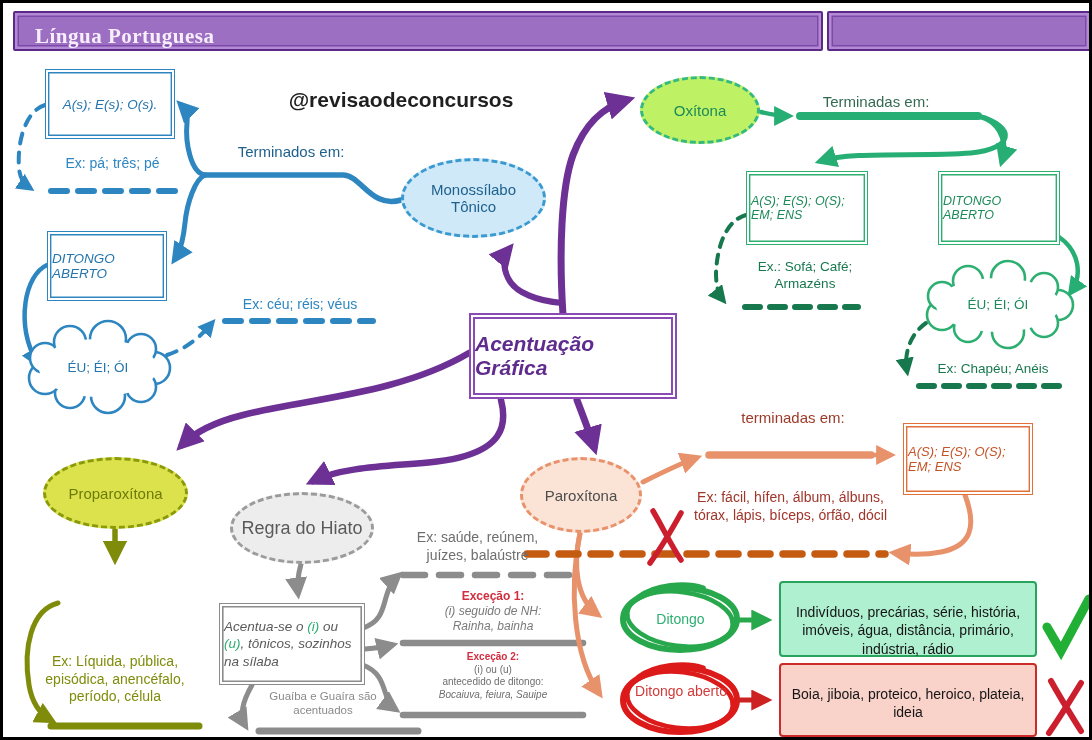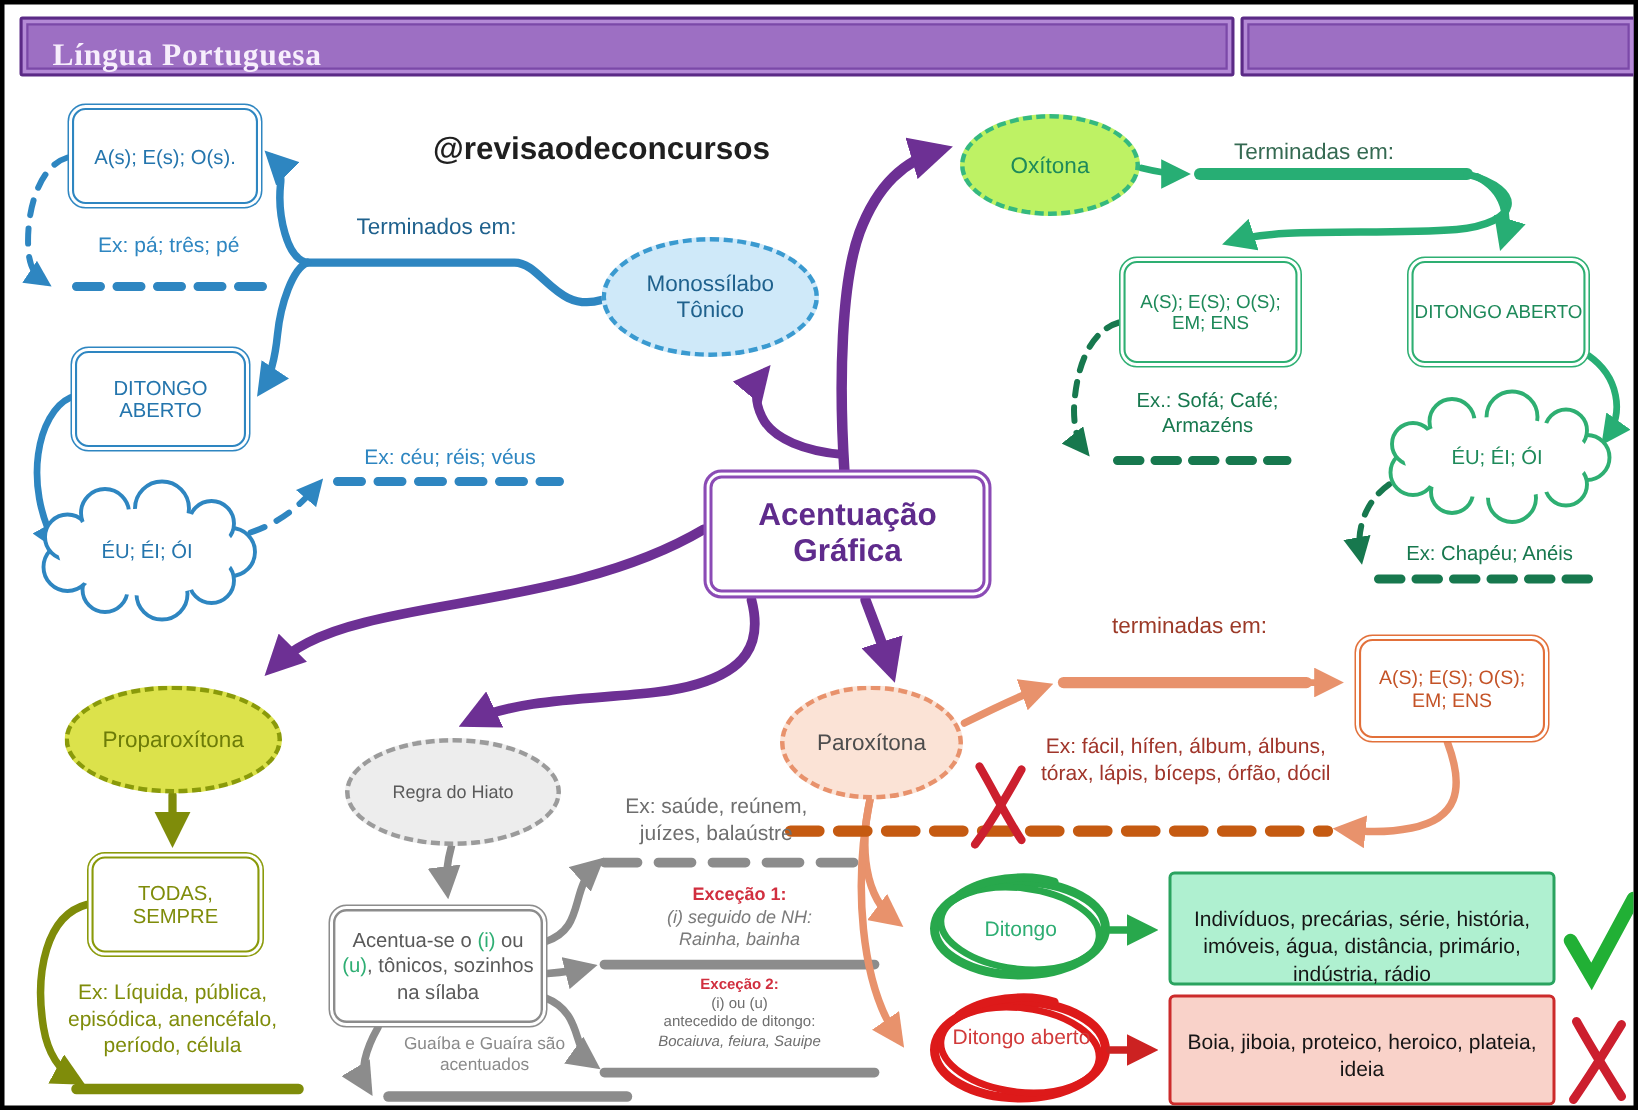--- a/index.html
+++ b/index.html
@@ -12,21 +12,21 @@
   svg.layer{position:absolute;left:0;top:0;width:1092px;height:740px;}
 
   
   .hdr-box{position:absolute;background:#9d6fc3;border:2px solid #5b2a86;
     box-shadow:inset 0 0 0 2.5px #b48ad6, inset 0 0 0 4px #7b49a8;border-radius:2px;}
   .hdr-title{position:absolute;left:20px;top:11px;color:#f7eefc;font-size:21px;
     font-weight:bold;letter-spacing:.5px;}
 
   
   .dbox{position:absolute;background:#fff;display:flex;align-items:center;justify-content:center;
-    text-align:center;border-radius:12px;box-sizing:border-box;padding:4px;}
+    border-radius:0;box-sizing:border-box;padding:4px;font-style:italic;}
   .b-blue  {border:1.6px solid #2e86c1;box-shadow:inset 0 0 0 2px #fff, inset 0 0 0 3.4px #2e86c1;}
   .b-green {border:1.6px solid #2eaf72;box-shadow:inset 0 0 0 2px #fff, inset 0 0 0 3.4px #2eaf72;}
   .b-olive {border:1.6px solid #8a9a0a;box-shadow:inset 0 0 0 2px #fff, inset 0 0 0 3.4px #8a9a0a;}
   .b-gray  {border:1.8px solid #8c8c8c;box-shadow:inset 0 0 0 2px #fff, inset 0 0 0 3.6px #8c8c8c;}
   .b-orange{border:1.6px solid #e2703a;box-shadow:inset 0 0 0 2px #fff, inset 0 0 0 3.4px #e2703a;}
   .b-purple{border:2px solid #8b4bb5;box-shadow:inset 0 0 0 2px #fff, inset 0 0 0 4px #8b4bb5;}
 
   
   .ell{position:absolute;border-radius:50%;display:flex;align-items:center;justify-content:center;
     text-align:center;box-sizing:border-box;padding:6px;}
@@ -195,43 +195,42 @@
     </g>
   </svg>
 
   <div class="hdr-box" style="left:10px;top:8px;width:806px;height:36px;font-family:Liberation Serif, serif;">
     <div class="hdr-title">Língua Portuguesa</div>
   </div>
   <div class="hdr-box" style="left:824px;top:8px;width:260px;height:36px;"></div>
 
   <div class="txt" style="left:248px;top:84px;width:300px;font-size:21px;font-weight:bold;color:#1f1f1f;">@revisaodeconcursos</div>
 
-  <div class="dbox b-purple" style="left:466px;top:310px;width:192px;height:86px;font-size:21px;font-weight:bold;color:#5f2b8c;">Acentuação Gráfica</div>
+  <div class="dbox b-purple" style="left:466px;top:310px;width:208px;height:86px;font-size:21px;font-weight:bold;color:#5f2b8c;">Acentuação Gráfica</div>
 
   <div class="ell ell-blue" style="left:398px;top:155px;width:145px;height:80px;font-size:15px;">Monossílabo Tônico</div>
   <div class="txt" style="left:222px;top:140px;width:132px;font-size:15px;color:#1f618d;">Terminados em:</div>
   <div class="dbox b-blue" style="left:42px;top:66px;width:130px;height:70px;font-size:13.5px;color:#2475ad;">A(s); E(s); O(s).</div>
   <div class="txt" style="left:42px;top:152px;width:135px;font-size:14px;color:#2e86c1;">Ex: pá; três; pé</div>
   <div class="dbox b-blue" style="left:44px;top:228px;width:120px;height:70px;font-size:13.5px;color:#2475ad;">DITONGO ABERTO</div>
   <div class="txt" style="left:45px;top:357px;width:100px;font-size:13.5px;color:#2475ad;">ÉU; ÉI; ÓI</div>
   <div class="txt" style="left:222px;top:293px;width:150px;font-size:14px;color:#2e86c1;">Ex: céu; réis; véus</div>
 
   <div class="ell ell-green" style="left:637px;top:73px;width:120px;height:68px;font-size:15px;">Oxítona</div>
   <div class="txt" style="left:808px;top:90px;width:130px;font-size:15px;color:#356a52;">Terminadas em:</div>
   <div class="dbox b-green" style="left:743px;top:168px;width:122px;height:74px;font-size:12.5px;color:#1e8a5a;">A(S); E(S); O(S); EM; ENS</div>
   <div class="dbox b-green" style="left:935px;top:168px;width:122px;height:74px;font-size:12.5px;color:#1e8a5a;">DITONGO ABERTO</div>
   <div class="txt" style="left:733px;top:256px;width:138px;font-size:13.5px;color:#17784e;">Ex.: Sofá; Café; Armazéns</div>
   <div class="txt" style="left:945px;top:294px;width:100px;font-size:13.5px;color:#1e8a5a;">ÉU; ÉI; ÓI</div>
   <div class="txt" style="left:916px;top:358px;width:148px;font-size:13.5px;color:#17784e;">Ex: Chapéu; Anéis</div>
 
   <div class="ell ell-olive" style="left:40px;top:454px;width:145px;height:72px;font-size:15px;">Proparoxítona</div>
-  <div class="dbox b-olive" style="left:55px;top:565px;width:118px;height:70px;font-size:13.5px;color:#7f8c0a;">TODAS, SEMPRE</div>
   <div class="txt" style="left:22px;top:650px;width:180px;font-size:14px;color:#7f8c0a;">Ex: Líquida, pública, episódica, anencéfalo, período, célula</div>
 
-  <div class="ell ell-gray" style="left:227px;top:489px;width:144px;height:72px;font-size:12px;">Regra do Hiato</div>
+  <div class="ell ell-gray" style="left:227px;top:489px;width:144px;height:72px;font-size:18px;">Regra do Hiato</div>
   <div class="dbox b-gray" style="left:216px;top:600px;width:146px;height:82px;font-size:13.5px;color:#5a5a5a;line-height:1.3;">
       <span>
       <span>Acentua-se o </span><span style="color:#2eae73;">(i)</span><span> ou </span><span style="color:#2eae73;">(u)</span><span>, tônicos, sozinhos na sílaba</span>
   </span>
     </div>
   <div class="txt" style="left:392px;top:526px;width:165px;font-size:14px;color:#6e6e6e;">Ex: saúde, reúnem, juízes, balaústre</div>
 
   <div class="txt" style="left:398px;top:586px;width:184px;font-size:12px;color:#7a7a7a;">
     <div class="red-t">Exceção 1:</div>
     <div class="it">(i) seguido de NH:</div>

